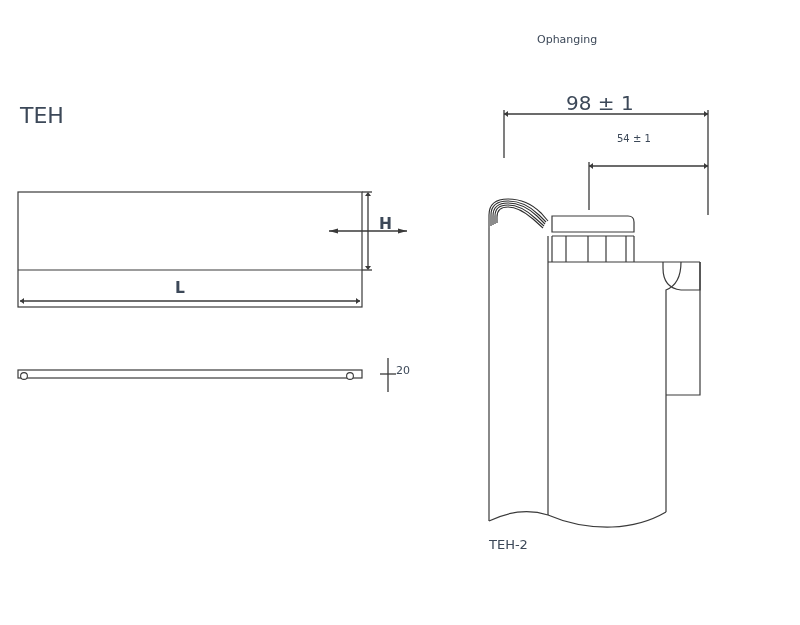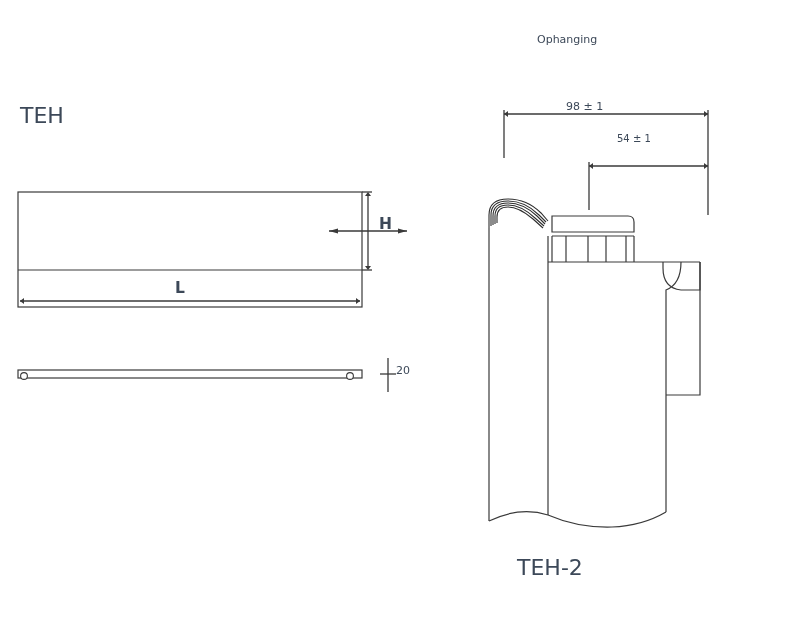--- a/index.html
+++ b/index.html
@@ -25,23 +25,23 @@
   }
   .label {
     position: absolute;
     white-space: nowrap;
     color: #3c4858;
     font-family: "DejaVu Sans", "Liberation Sans", sans-serif;
   }
   #heading-left-line1 { left: 20px; top: 33px;  font-size: 16.5px; }
   #heading-left-line2 { left: 20px; top: 63px;  font-size: 22px; margin-top: 40px; }
   #heading-right      { left: 537px; top: 33px; font-size: 11px; }
-  #caption-teh2       { left: 489px; top: 555px; font-size: 22px; margin-left: 28px; }
+  #caption-teh2       { left: 489px; top: 537px; font-size: 13px; }
 
-  #dim-98-label { left: 566px; top: 100px;  font-size: 11px; }
+  #dim-98-label { left: 566px; top: 91px;  font-size: 20px; }
   #dim-54-label { left: 617px; top: 133px; font-size: 10px; }
   #dim-h-label  { left: 379px; top: 215px; font-size: 15.5px; font-weight: 600; }
   #dim-l-label  { left: 175px; top: 279px; font-size: 15.5px; font-weight: 600; }
   #dim-20-label { left: 396px; top: 364px; font-size: 11px; }
 
   svg { position: absolute; left: 0; top: 0; overflow: visible; }
   .ln   { stroke: #3a3a3a; stroke-width: 1.2; fill: none; }
   .dimln { stroke: #3a3a3a; stroke-width: 1.3; fill: none; }
   .extln { stroke: #3a3a3a; stroke-width: 1.3; fill: none; }
   .arc  { stroke: #2e2e2e; stroke-width: 1.1; fill: none; }

